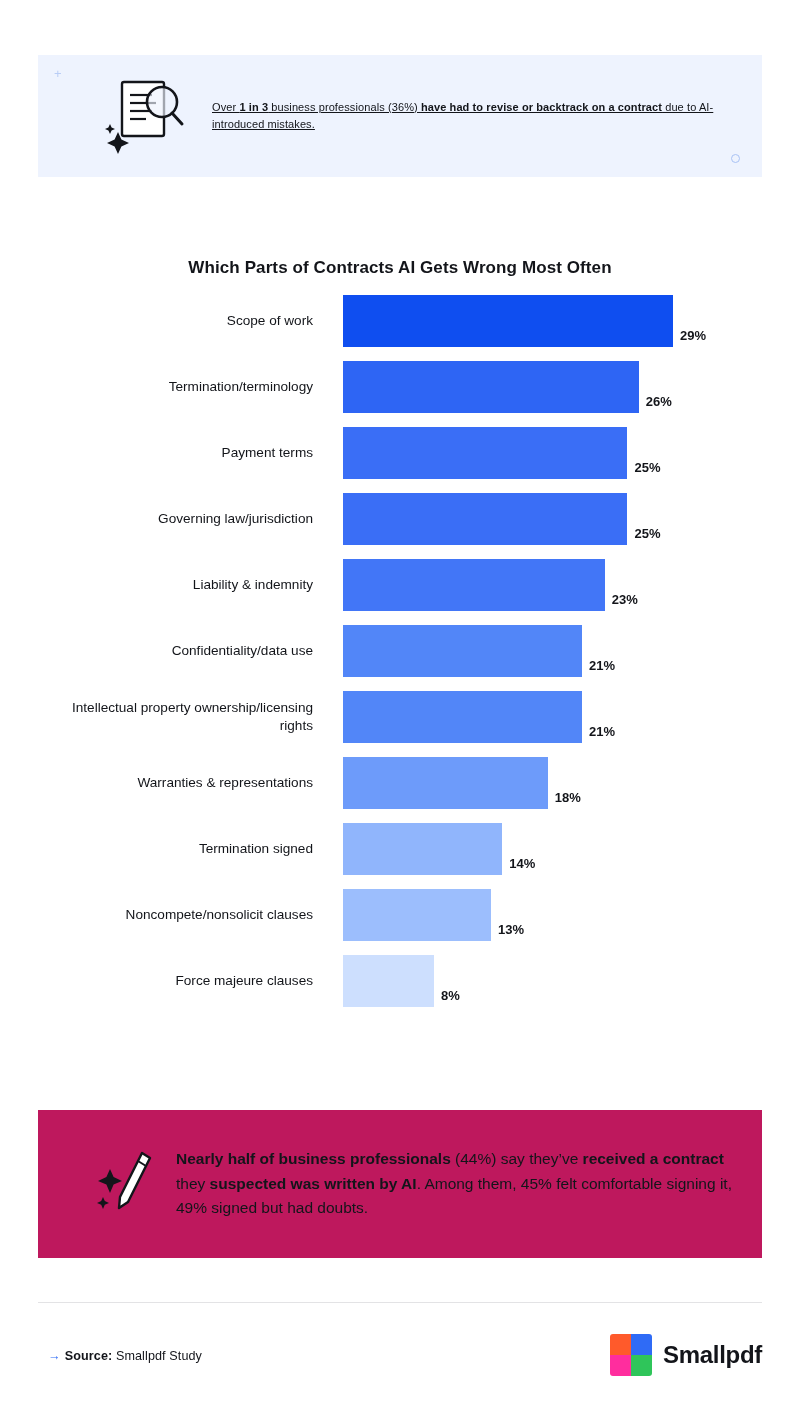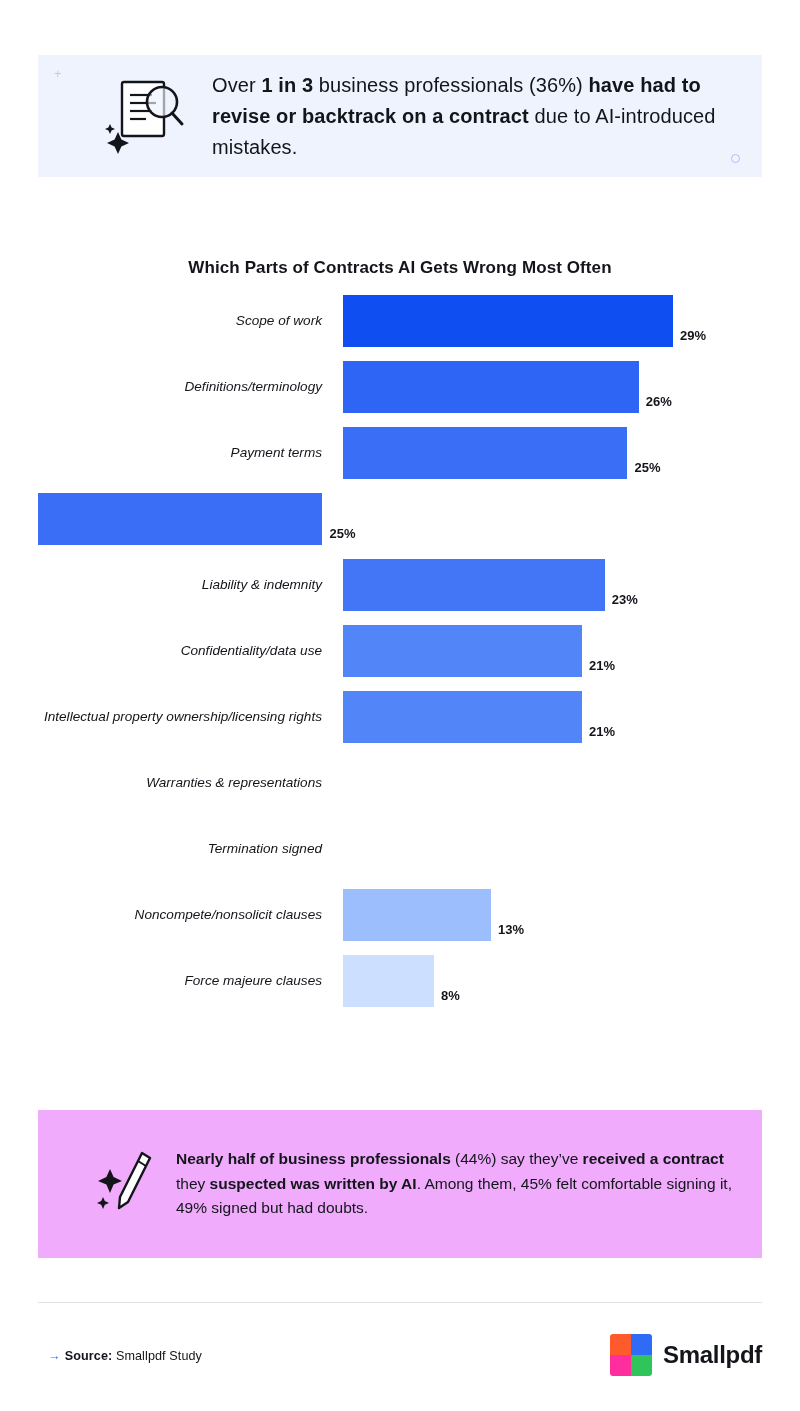--- a/index.html
+++ b/index.html
@@ -48,24 +48,25 @@
   }
   .icon-doc {
     width: 92px;
     min-width: 92px;
     height: 84px;
     position: relative;
     margin-right: 18px;
     margin-left: 38px;
   }
   .callout-top .text {
-    font-size: 20px;
+    font-size: 11px;
     line-height: 1.55;
     letter-spacing: .1px;
     max-width: 520px;
+    text-decoration: underline;
   }
   .callout-top .text b { font-weight: 700; }
 
   
   .chart-title {
     position: absolute;
     top: 222px;
     left: 0;
     width: 800px;
     text-align: center;
@@ -82,25 +83,24 @@
   }
   .row {
     display: flex;
     align-items: center;
     height: 66px;
   }
   .row .label {
     width: 305px;
     min-width: 305px;
     text-align: right;
-    padding-right: 21px;
+    padding-right: 30px;
     font-size: 13.6px;
     line-height: 1.35;
     color: #13151a;
-    font-style: italic;
   }
   .bar-area {
     position: relative;
     flex: 1;
     height: 100%;
     display: flex;
     align-items: center;
   }
   .bar {
     height: 52px;
@@ -114,21 +114,21 @@
     margin-top: 28px;
   }
 
   
   .callout-bottom {
     position: absolute;
     left: 38px;
     top: 1110px;
     width: 724px;
     height: 148px;
-    background: #f0abfc;
+    background: #be185d;
     display: flex;
     align-items: center;
     padding: 0 26px;
   }
   .icon-pen {
     width: 72px;
     min-width: 72px;
     height: 74px;
     position: relative;
     margin-right: 10px;
@@ -215,34 +215,35 @@
 
 <div class="chart" id="chart">
     <div class="row">
       <div class="label">Scope of work</div>
       <div class="bar-area">
         <div class="bar" style="width: 330px; background: rgb(15, 78, 240);"></div>
         <span class="bar-value">29%</span>
       </div>
     </div>
     <div class="row">
-      <div class="label">Definitions/terminology</div>
+      <div class="label">Termination/terminology</div>
       <div class="bar-area">
         <div class="bar" style="width: 295.862px; background: rgb(46, 101, 244);"></div>
         <span class="bar-value">26%</span>
       </div>
     </div>
     <div class="row">
       <div class="label">Payment terms</div>
       <div class="bar-area">
         <div class="bar" style="width: 284.483px; background: rgb(58, 110, 246);"></div>
         <span class="bar-value">25%</span>
       </div>
     </div>
     <div class="row">
+      <div class="label">Governing law/jurisdiction</div>
       <div class="bar-area">
         <div class="bar" style="width: 284.483px; background: rgb(58, 110, 246);"></div>
         <span class="bar-value">25%</span>
       </div>
     </div>
     <div class="row">
       <div class="label">Liability &amp; indemnity</div>
       <div class="bar-area">
         <div class="bar" style="width: 261.724px; background: rgb(66, 118, 247);"></div>
         <span class="bar-value">23%</span>
@@ -257,23 +258,31 @@
     </div>
     <div class="row">
       <div class="label">Intellectual property ownership/licensing rights</div>
       <div class="bar-area">
         <div class="bar" style="width: 238.966px; background: rgb(82, 134, 248);"></div>
         <span class="bar-value">21%</span>
       </div>
     </div>
     <div class="row">
       <div class="label">Warranties &amp; representations</div>
+      <div class="bar-area">
+        <div class="bar" style="width: 204.828px; background: rgb(109, 155, 250);"></div>
+        <span class="bar-value">18%</span>
+      </div>
     </div>
     <div class="row">
       <div class="label">Termination signed</div>
+      <div class="bar-area">
+        <div class="bar" style="width: 159.31px; background: rgb(144, 181, 252);"></div>
+        <span class="bar-value">14%</span>
+      </div>
     </div>
     <div class="row">
       <div class="label">Noncompete/nonsolicit clauses</div>
       <div class="bar-area">
         <div class="bar" style="width: 147.931px; background: rgb(156, 190, 253);"></div>
         <span class="bar-value">13%</span>
       </div>
     </div>
     <div class="row">
       <div class="label">Force majeure clauses</div>

